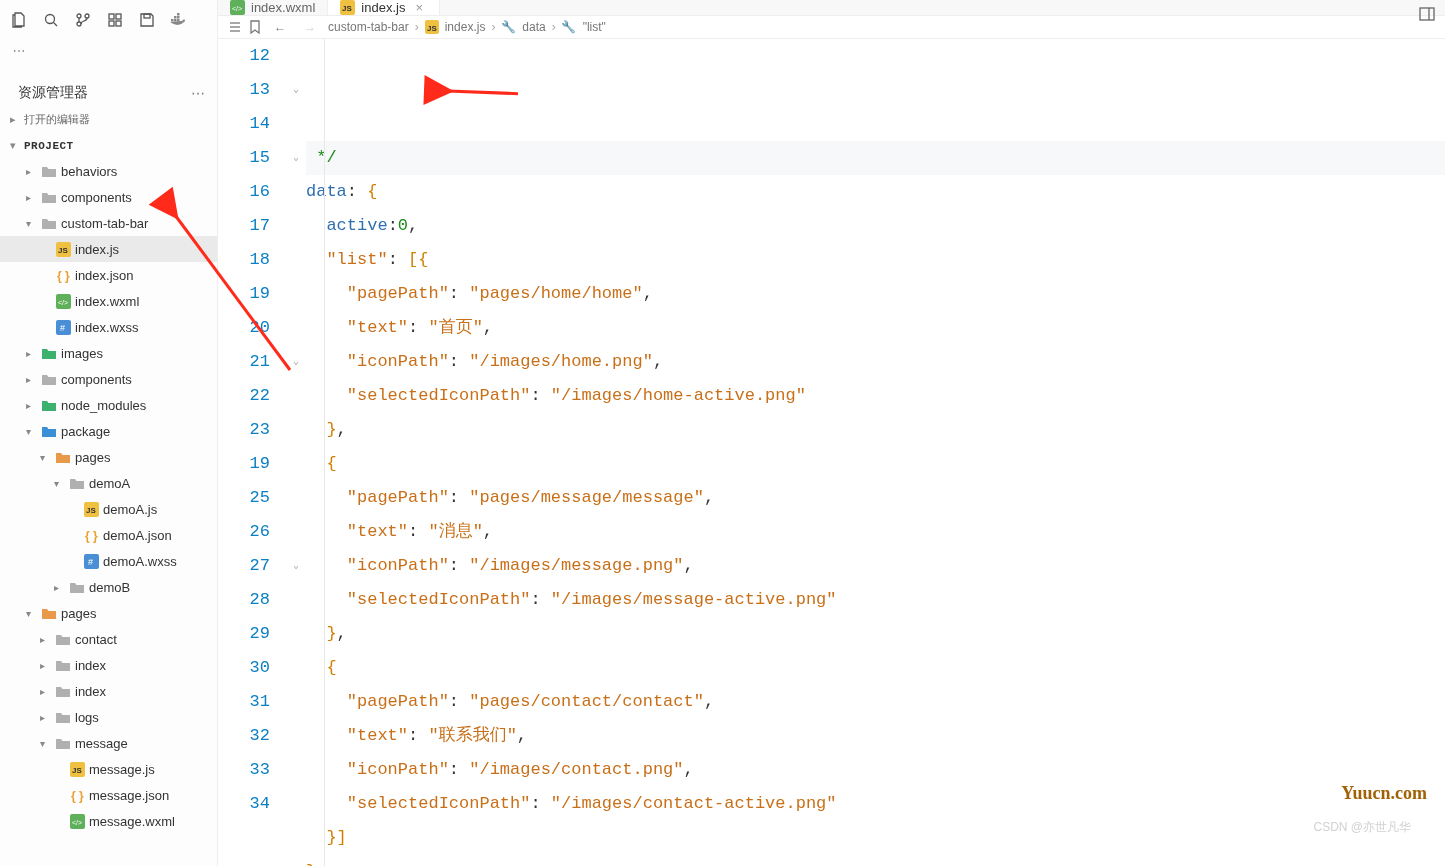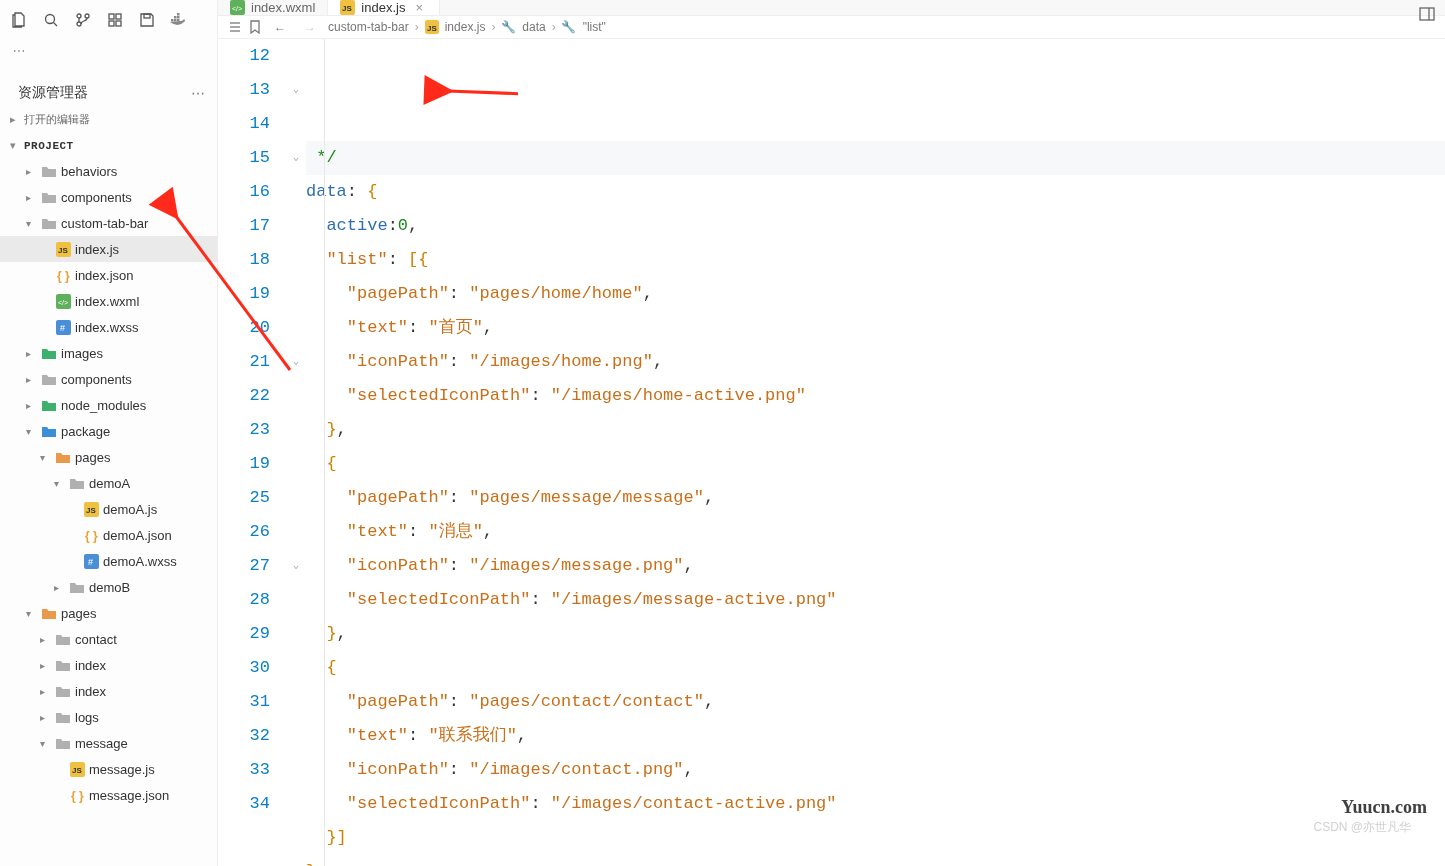--- a/index.html
+++ b/index.html
@@ -39,21 +39,21 @@
 .code .line { height: 34px; }
 .tk-key { color: #2f6fb0; }
 .tk-punc { color: #333; }
 .tk-brace { color: #d08000; }
 .tk-num { color: #1a8a1a; }
 .tk-str { color: #c96f18; }
 .tk-com { color: #1a8a1a; }
 .ruler { position: absolute; left: 0; top: 0; bottom: 0; border-left: 1px solid #e8e8e8; }
 .hl-line { position: absolute; left: 0; right: 0; height: 34px; background: #f7f8fa; z-index: -1; }
 .annotation-layer { position: absolute; inset: 0; pointer-events: none; }
-.watermark1 { position: absolute; right: 18px; bottom: 48px; color: #404040; font-family: "Comic Sans MS", cursive; font-size: 18px; font-weight: 700; }
+.watermark1 { position: absolute; right: 18px; bottom: 62px; color: #a16207; font-family: "Comic Sans MS", cursive; font-size: 18px; font-weight: 700; }
 .watermark2 { position: absolute; right: 34px; bottom: 30px; color: rgba(120,120,120,0.35); font-size: 12px; }
 .tab .ico, .breadcrumb-row .ico { display:flex; align-items:center; }
 .right-edge-icon { position: absolute; top: 6px; right: 10px; color: #666; cursor: pointer; }
 .activity-strip { display:flex; padding:6px 4px; gap:2px; flex-wrap:wrap; }
 .activity-strip .aic { width:30px; height:28px; display:flex; align-items:center; justify-content:center; color:#777; cursor:pointer; }
 </style>
 </head>
 <body>
 
 <div class="root">
@@ -344,20 +344,30 @@
           <span class="label">message.js</span>
         </div>
         <div class="tree-row ind3">
           <span class="chev"></span>
           <span class="ico">
             <svg width="15" height="15">
               <text x="1" y="12" font-size="12" fill="#e8a030" font-weight="bold">{ }</text>
             </svg>
           </span>
           <span class="label">message.json</span>
+        </div>
+        <div class="tree-row ind3">
+          <span class="chev"></span>
+          <span class="ico">
+            <svg width="15" height="15">
+              <rect width="15" height="15" fill="#5fb05a" rx="2"></rect>
+              <text x="2" y="11" font-size="7" fill="#fff">&lt;/&gt;</text>
+            </svg>
+          </span>
+          <span class="label">message.wxml</span>
         </div>
       </div>
   </div>
 
   <div class="editor">
     <div class="tab-row" id="tabs">
         <div class="tab">
           <span class="ico">
             <svg width="15" height="15">
               <rect width="15" height="15" fill="#5fb05a" rx="2"></rect>

